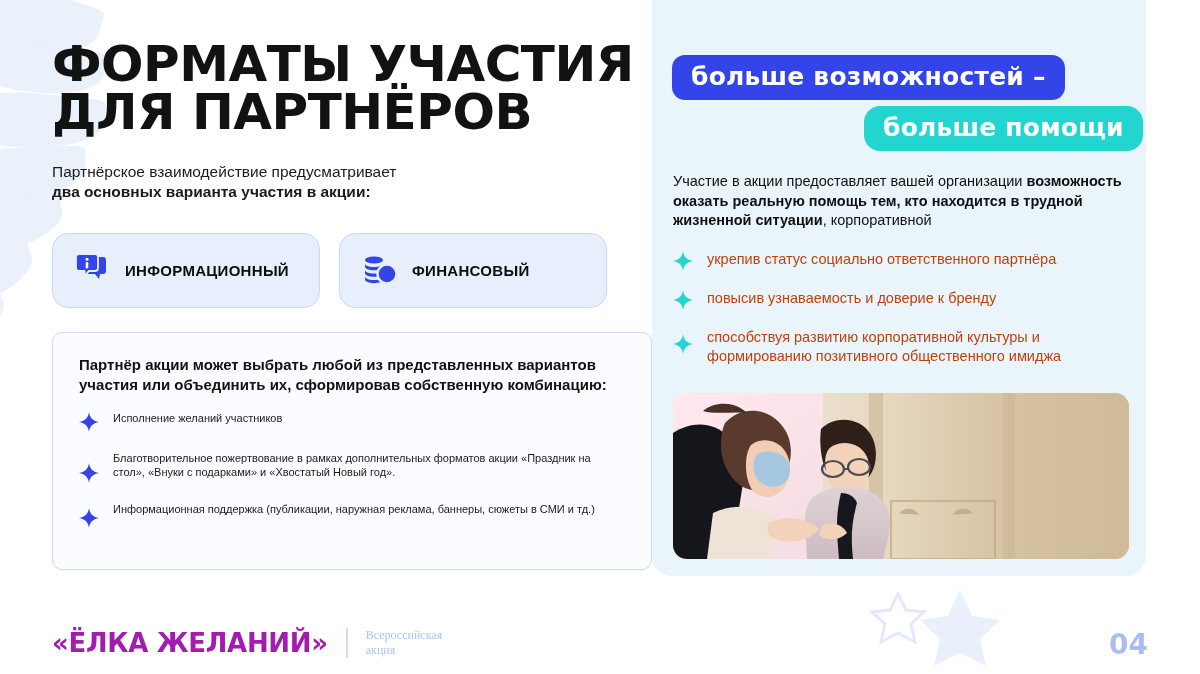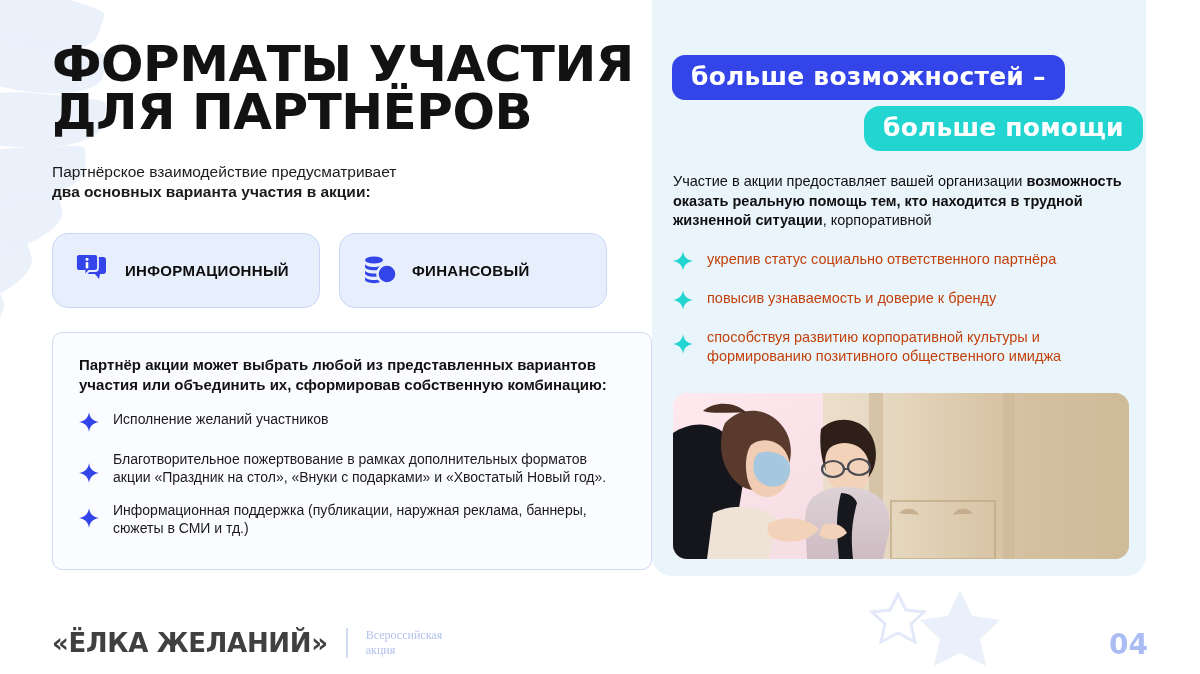--- a/index.html
+++ b/index.html
@@ -39,21 +39,21 @@
   }
 
   .bigcard{
     position:absolute;left:52px;top:332px;width:600px;height:238px;
     border-radius:10px;background:#fbfcff;border:1px solid #cfd9f4;
     box-sizing:border-box;padding:22px 26px 0 26px;
   }
   .bigcard .hd{font-size:15px;font-weight:700;line-height:1.33;color:#121212;}
   .blist{margin-top:16px;}
   .brow{display:flex;align-items:flex-start;gap:14px;margin-bottom:15px;}
-  .brow .btxt{font-size:14px;line-height:1.28;color:#1b1b1b;}
+  .brow .btxt{font-size:11px;line-height:1.28;color:#1b1b1b;}
   .spark{flex:0 0 auto;margin-top:1px;}
 
   
   .rpanel{
     position:absolute;left:652px;top:0px;width:494px;height:576px;
     background:#eaf5fb;border-radius:0 0 20px 20px;
   }
   .badges{position:absolute;left:672px;top:55px;width:480px;}
   .badge{
     display:inline-block;border-radius:13px;padding:9px 19px 11px 19px;
@@ -72,21 +72,21 @@
   .rrow .rtxt{font-size:14.5px;line-height:1.28;color:#c2410c;}
 
   .photo{
     position:absolute;left:673px;top:393px;width:456px;height:166px;
     border-radius:14px;overflow:hidden;
   }
 
   
   .footer-logo{position:absolute;left:52px;top:628px;display:flex;align-items:center;gap:18px;}
   .flogo{
-    font-size:26px;font-weight:800;color:#404040;letter-spacing:-.3px;
+    font-size:26px;font-weight:800;color:#a21caf;letter-spacing:-.3px;
     font-family:"DejaVu Sans","Liberation Sans",sans-serif;
   }
   .fdiv{width:2px;height:30px;background:#d3dcf5;}
   .fsub{font-size:12px;line-height:1.22;color:#b3c2ee;font-family:Liberation Serif, serif;}
   .pageno{
     position:absolute;right:52px;top:628px;font-size:28px;font-weight:800;
     color:#aabcf3;font-family:"DejaVu Sans","Liberation Sans",sans-serif;text-align:right;
   }
   .stars{position:absolute;left:868px;top:588px;width:160px;height:80px;pointer-events:none;}
 </style>

